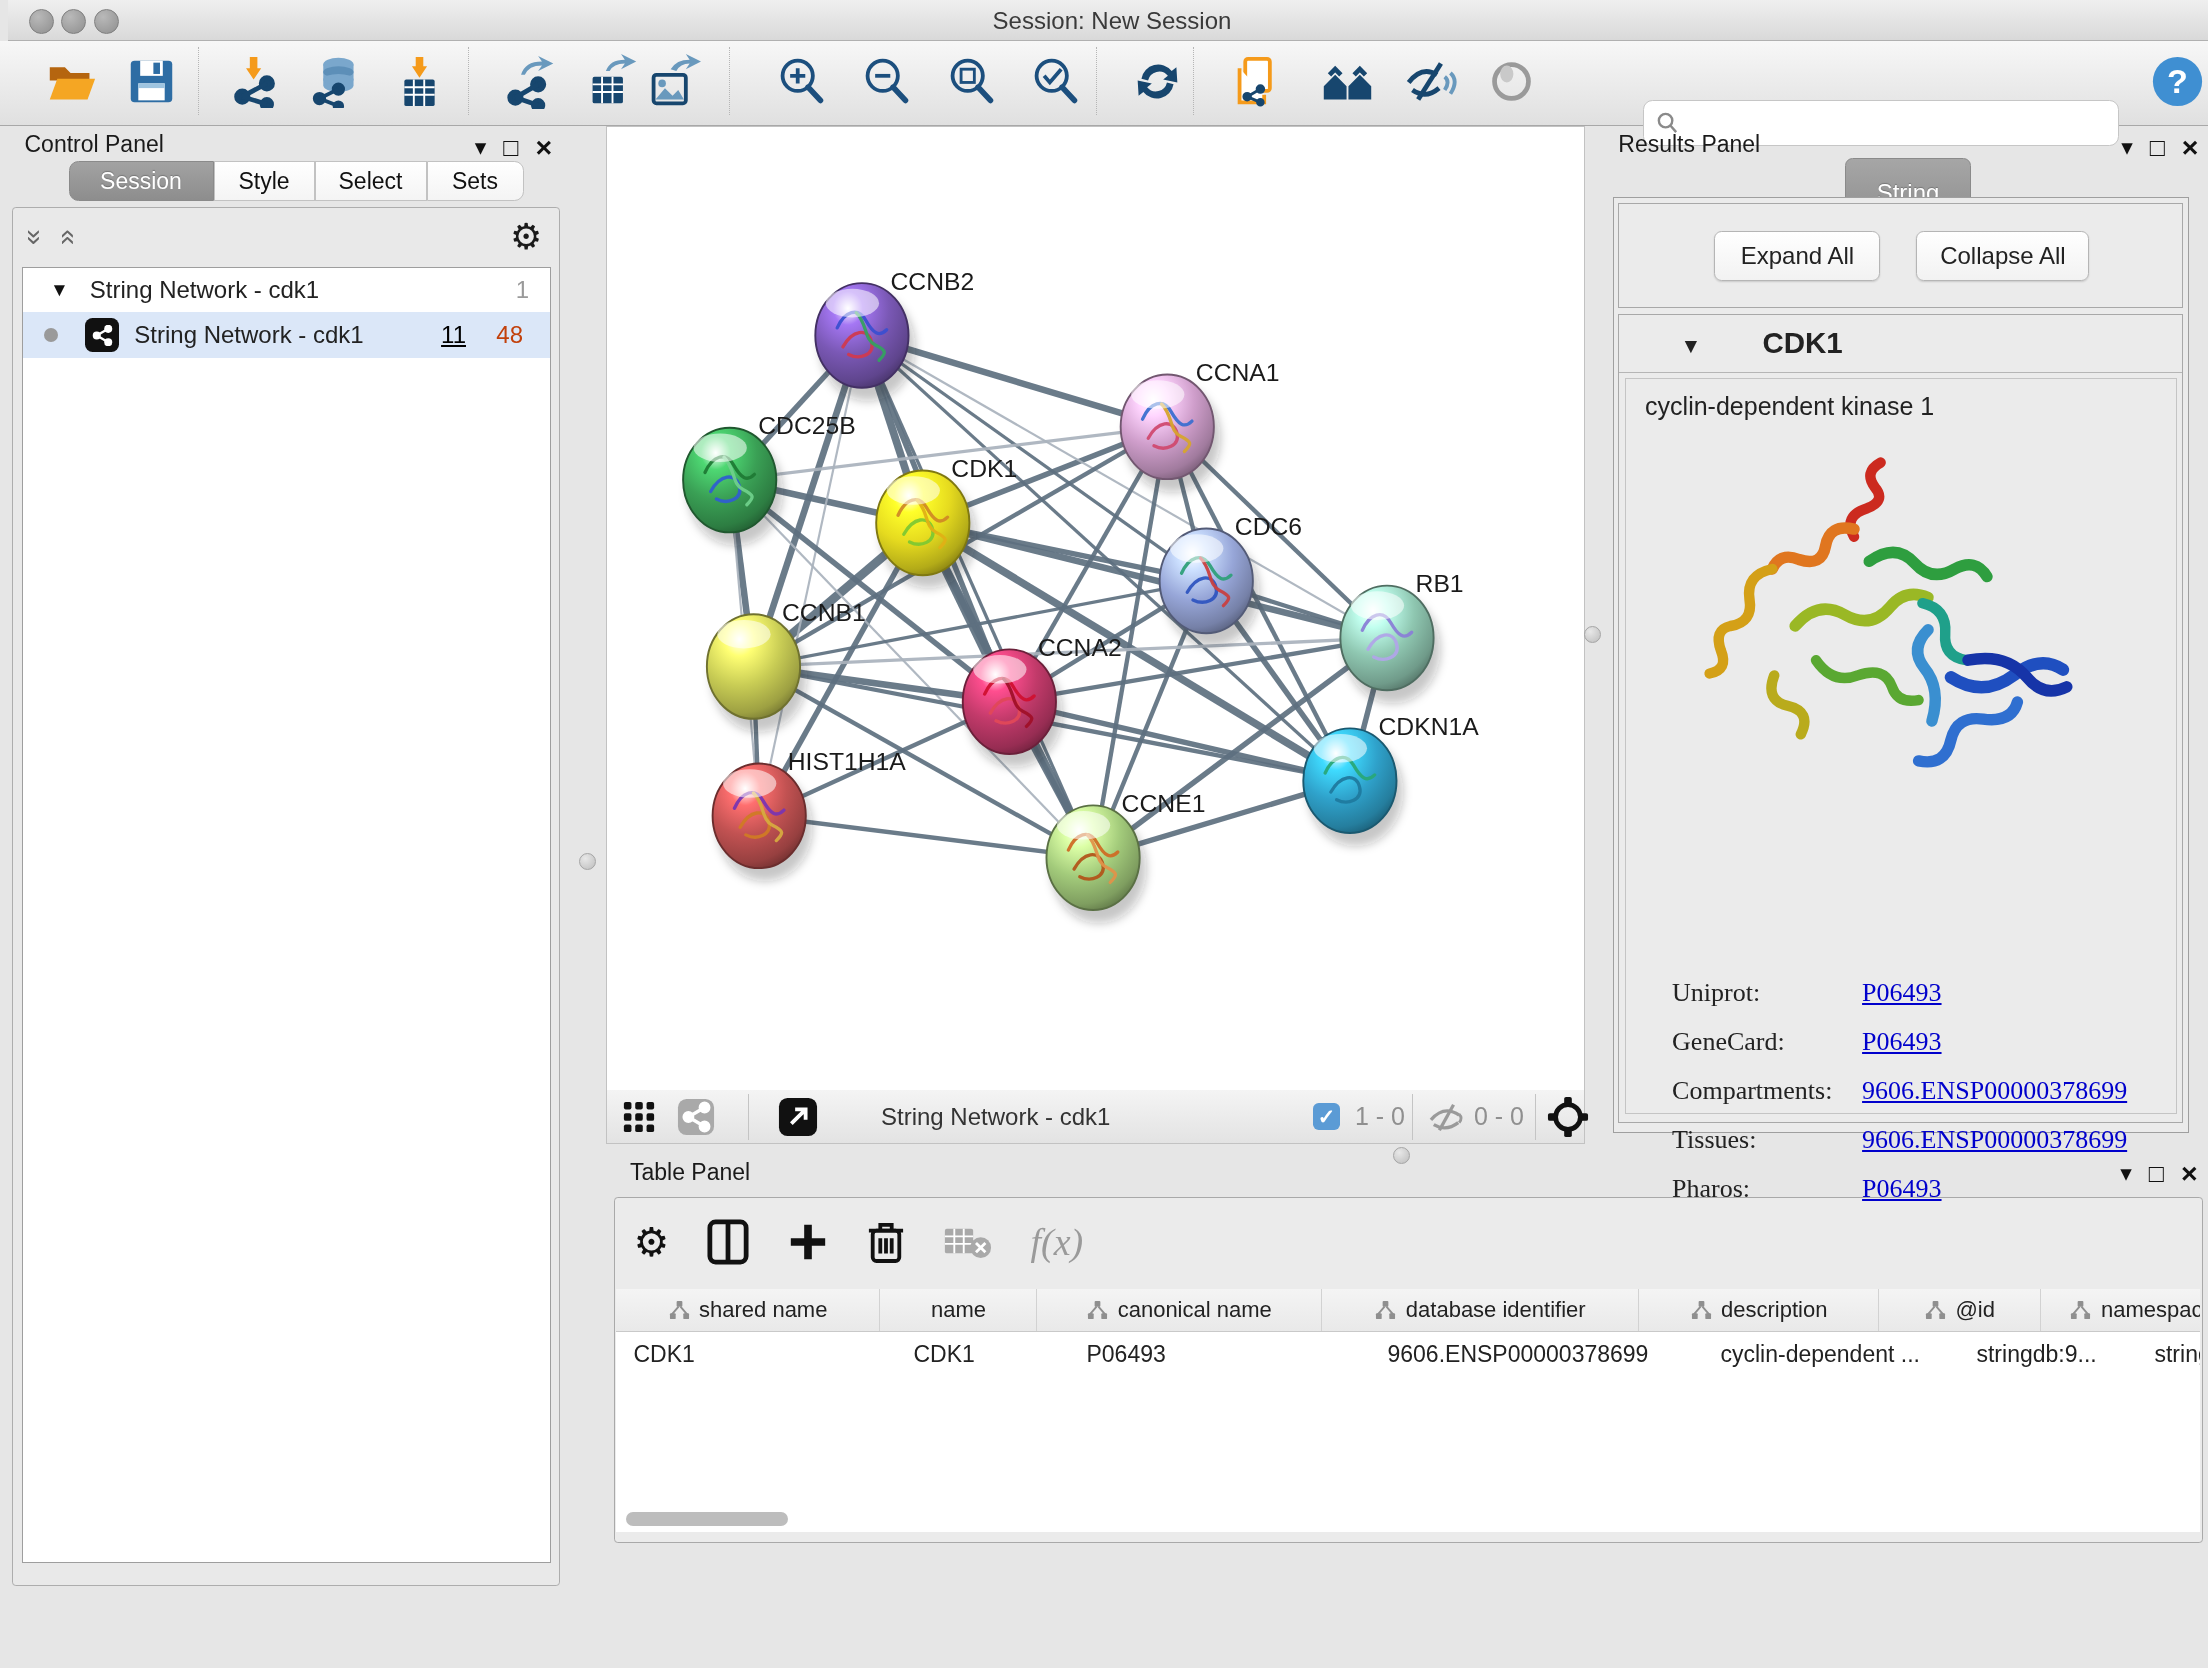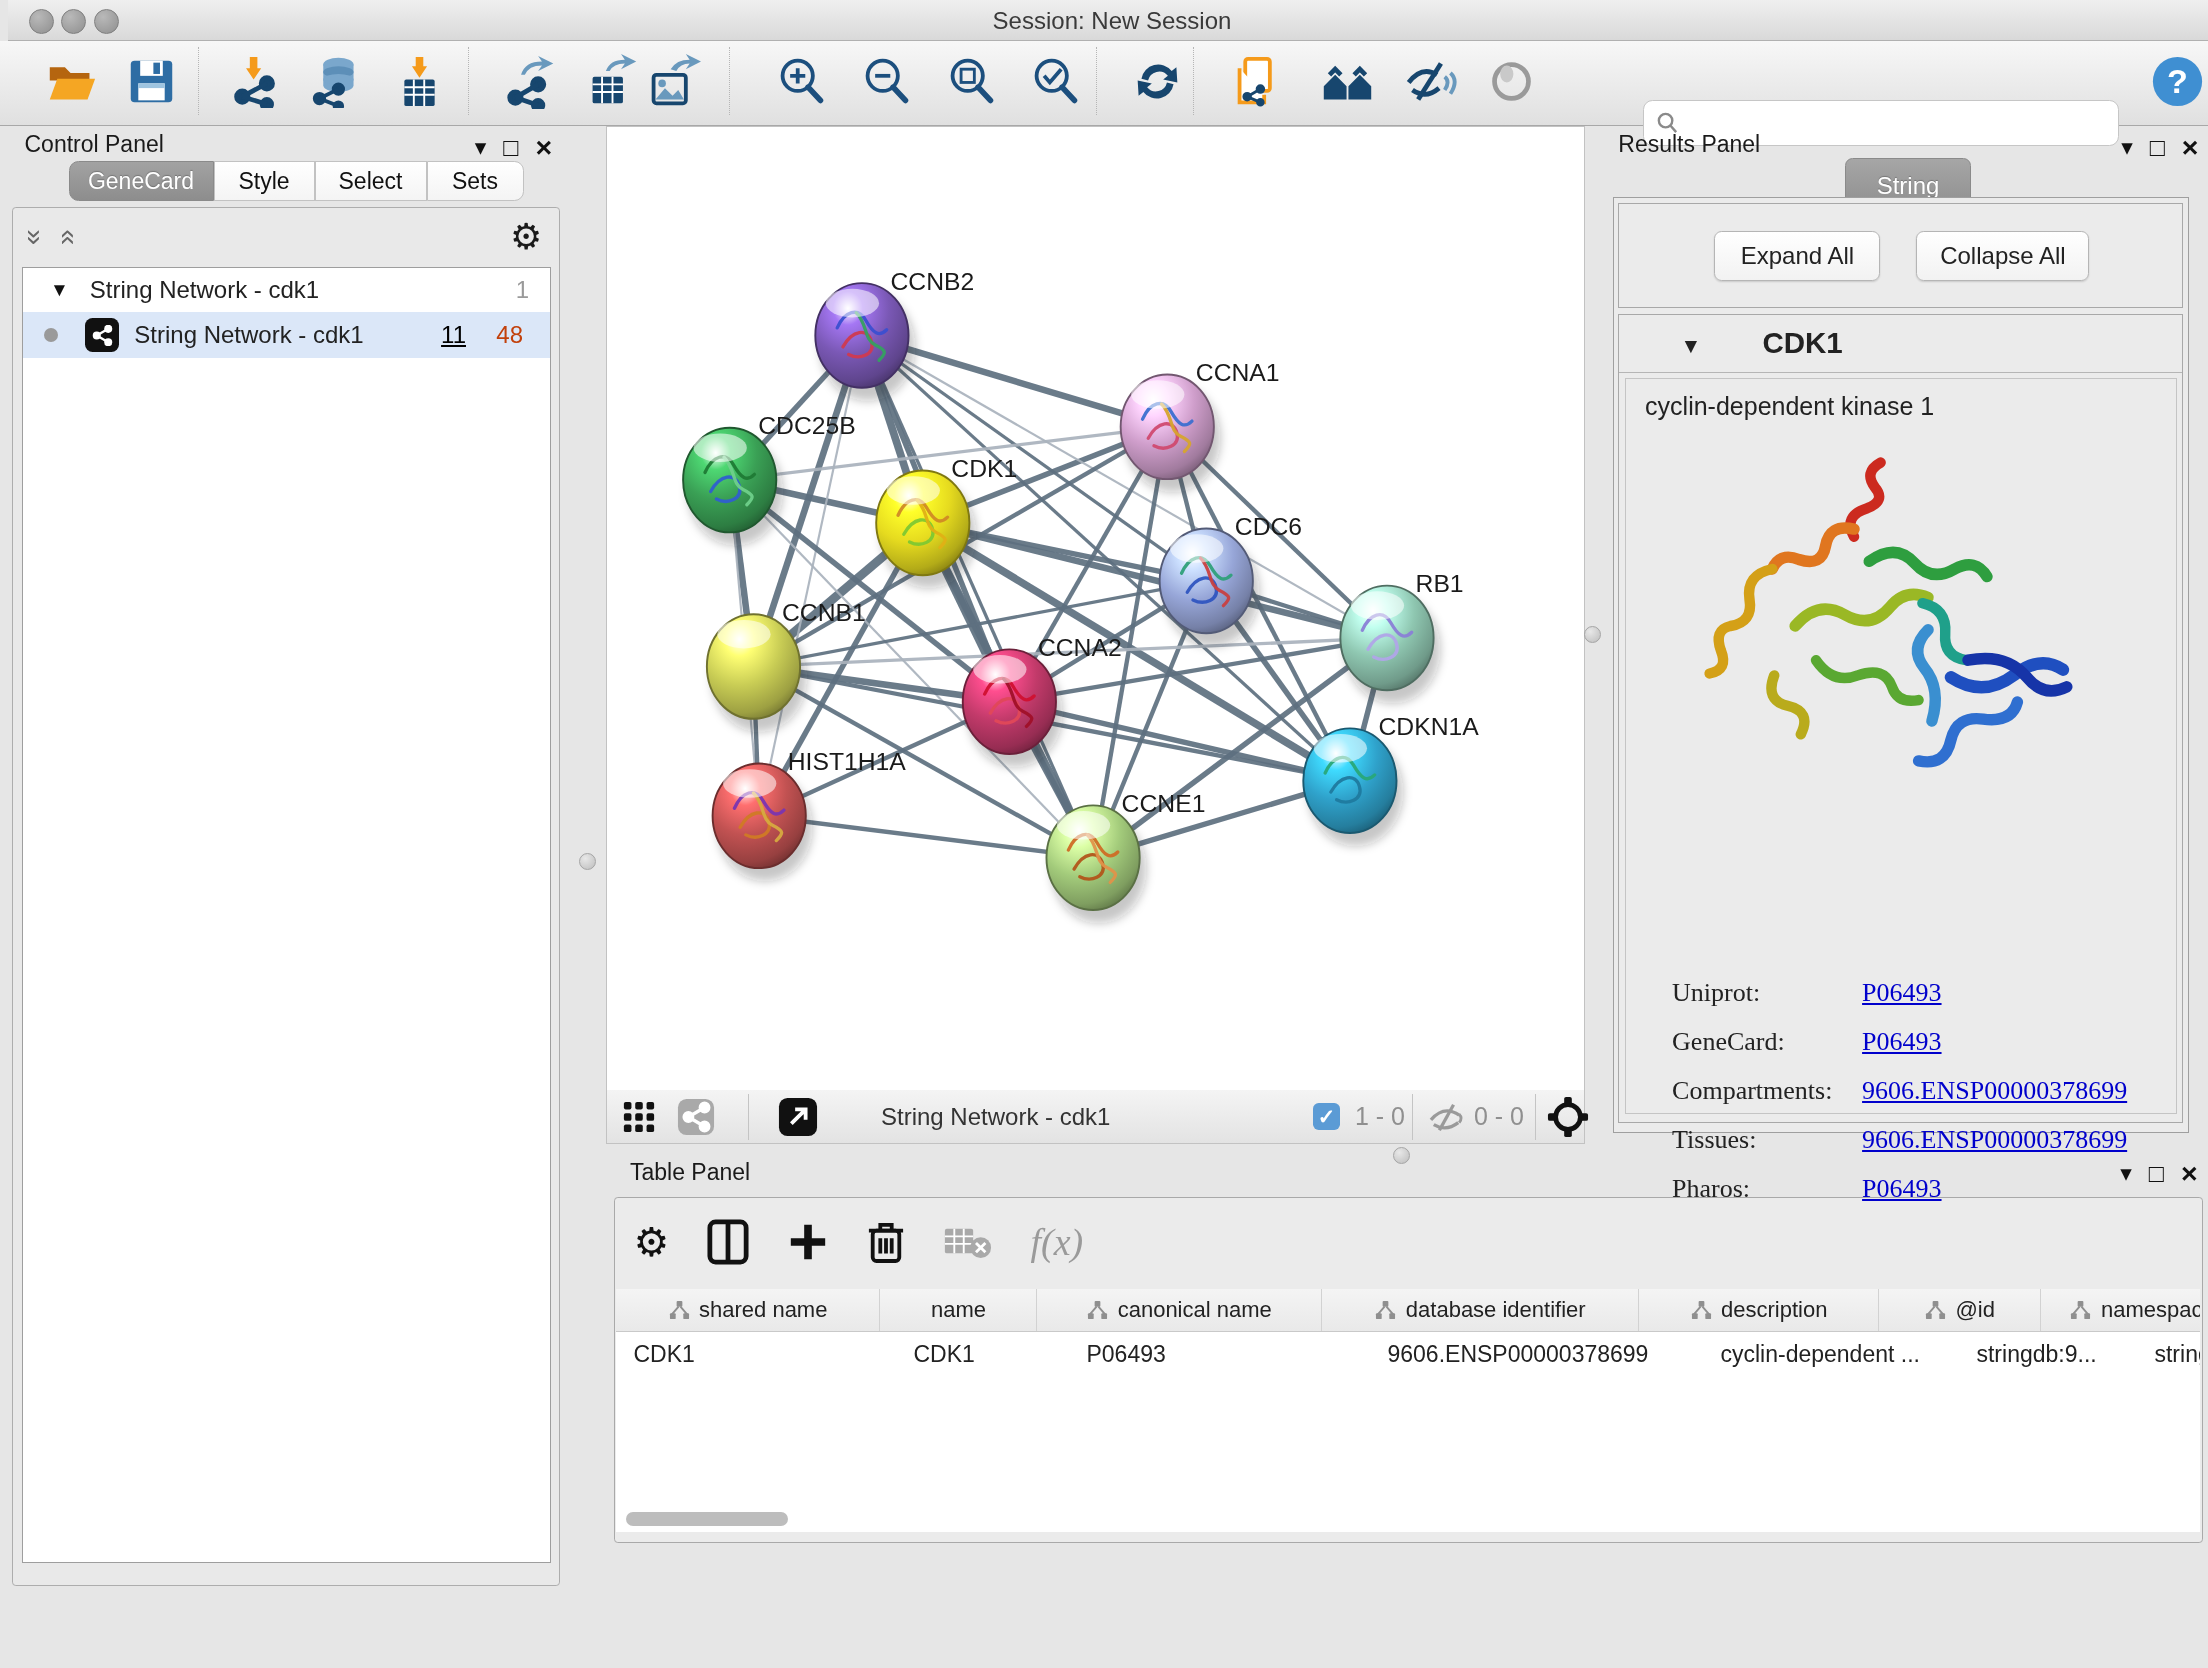--- a/index.html
+++ b/index.html
@@ -84,21 +84,21 @@
     border-bottom:1.9px solid #c9c9c9;}
   .th{display:flex;align-items:center;justify-content:center;gap:9.5px;font-size:22px;
     border-right:1px solid #d2d2d2;overflow:hidden;white-space:nowrap;flex:none;}
   .trow{display:flex;height:44px;align-items:center;}
   .td{font-size:23px;padding-left:17px;overflow:hidden;white-space:nowrap;flex:none;}
   .hscroll{position:absolute;left:9.5px;bottom:5.7px;width:162px;height:14.3px;border-radius:7.6px;
     background:#bdbdbd;}
   .tp-tabs{position:absolute;left:519px;top:394px;}
   
   .results-panel{position:absolute;left:1605px;top:129px;width:603px;height:1455px;}
-  .rp-tab{position:absolute;left:240px;top:28.5px;width:124px;padding:13px 0;text-align:center;
+  .rp-tab{position:absolute;left:240px;top:28.5px;width:124px;padding:20px 0;text-align:center;
     background:linear-gradient(#a6a6a6,#8d8d8d);color:#fff;border-radius:7.6px;font-size:24px;
     border:1px solid #8a8a8a;text-shadow:0 -1px 1px rgba(0,0,0,.25);cursor:pointer;}
   .rp-box{position:absolute;left:7.6px;top:68px;width:574px;height:934px;background:#ebebeb;
     border:1px solid #9f9f9f;}
   .rp-btnbox{position:absolute;left:4.8px;top:4.8px;width:563px;height:103px;border:1px solid #a8a8a8;}
   .rp-btn{position:absolute;top:27px;height:48px;background:linear-gradient(#ffffff,#f2f2f2);
     border:1px solid #b5b5b5;border-radius:7.6px;font-size:24px;display:flex;align-items:center;
     justify-content:center;cursor:pointer;box-shadow:0 1px 1.9px rgba(0,0,0,.15);}
   .rp-gene-box{position:absolute;left:4.8px;top:116px;width:563px;height:807px;border:1px solid #a8a8a8;}
   .rp-gene-hdr{position:relative;height:57px;border-bottom:1px solid #b5b5b5;}
@@ -304,21 +304,21 @@
   </div>
 
   <div class="control-panel">
     <span class="panel-title" style="position:absolute;left:15px;top:1.9px">Control Panel</span>
     <div class="winbtns" style="right:11.4px">
       <span class="wb">▾</span>
       <span class="wb square">□</span>
       <span class="wb close">×</span>
     </div>
     <div class="seg cp-tabs">
-      <div class="sbtn sel" style="width:143px">GeneCard</div>
+      <div class="sbtn sel" style="width:143px">Session</div>
       <div class="sbtn" style="width:99px">Style</div>
       <div class="sbtn" style="width:110px">Select</div>
       <div class="sbtn" style="width:95px">Sets</div>
     </div>
     <div class="cp-box">
       <div class="cp-selbar">
         <span class="chev" style="left:15px;top:5.7px">»</span>
         <span class="chev" style="left:49px;top:5.7px">«</span>
         <span class="gear" style="right:17px;top:1.9px">⚙</span>
       </div>

